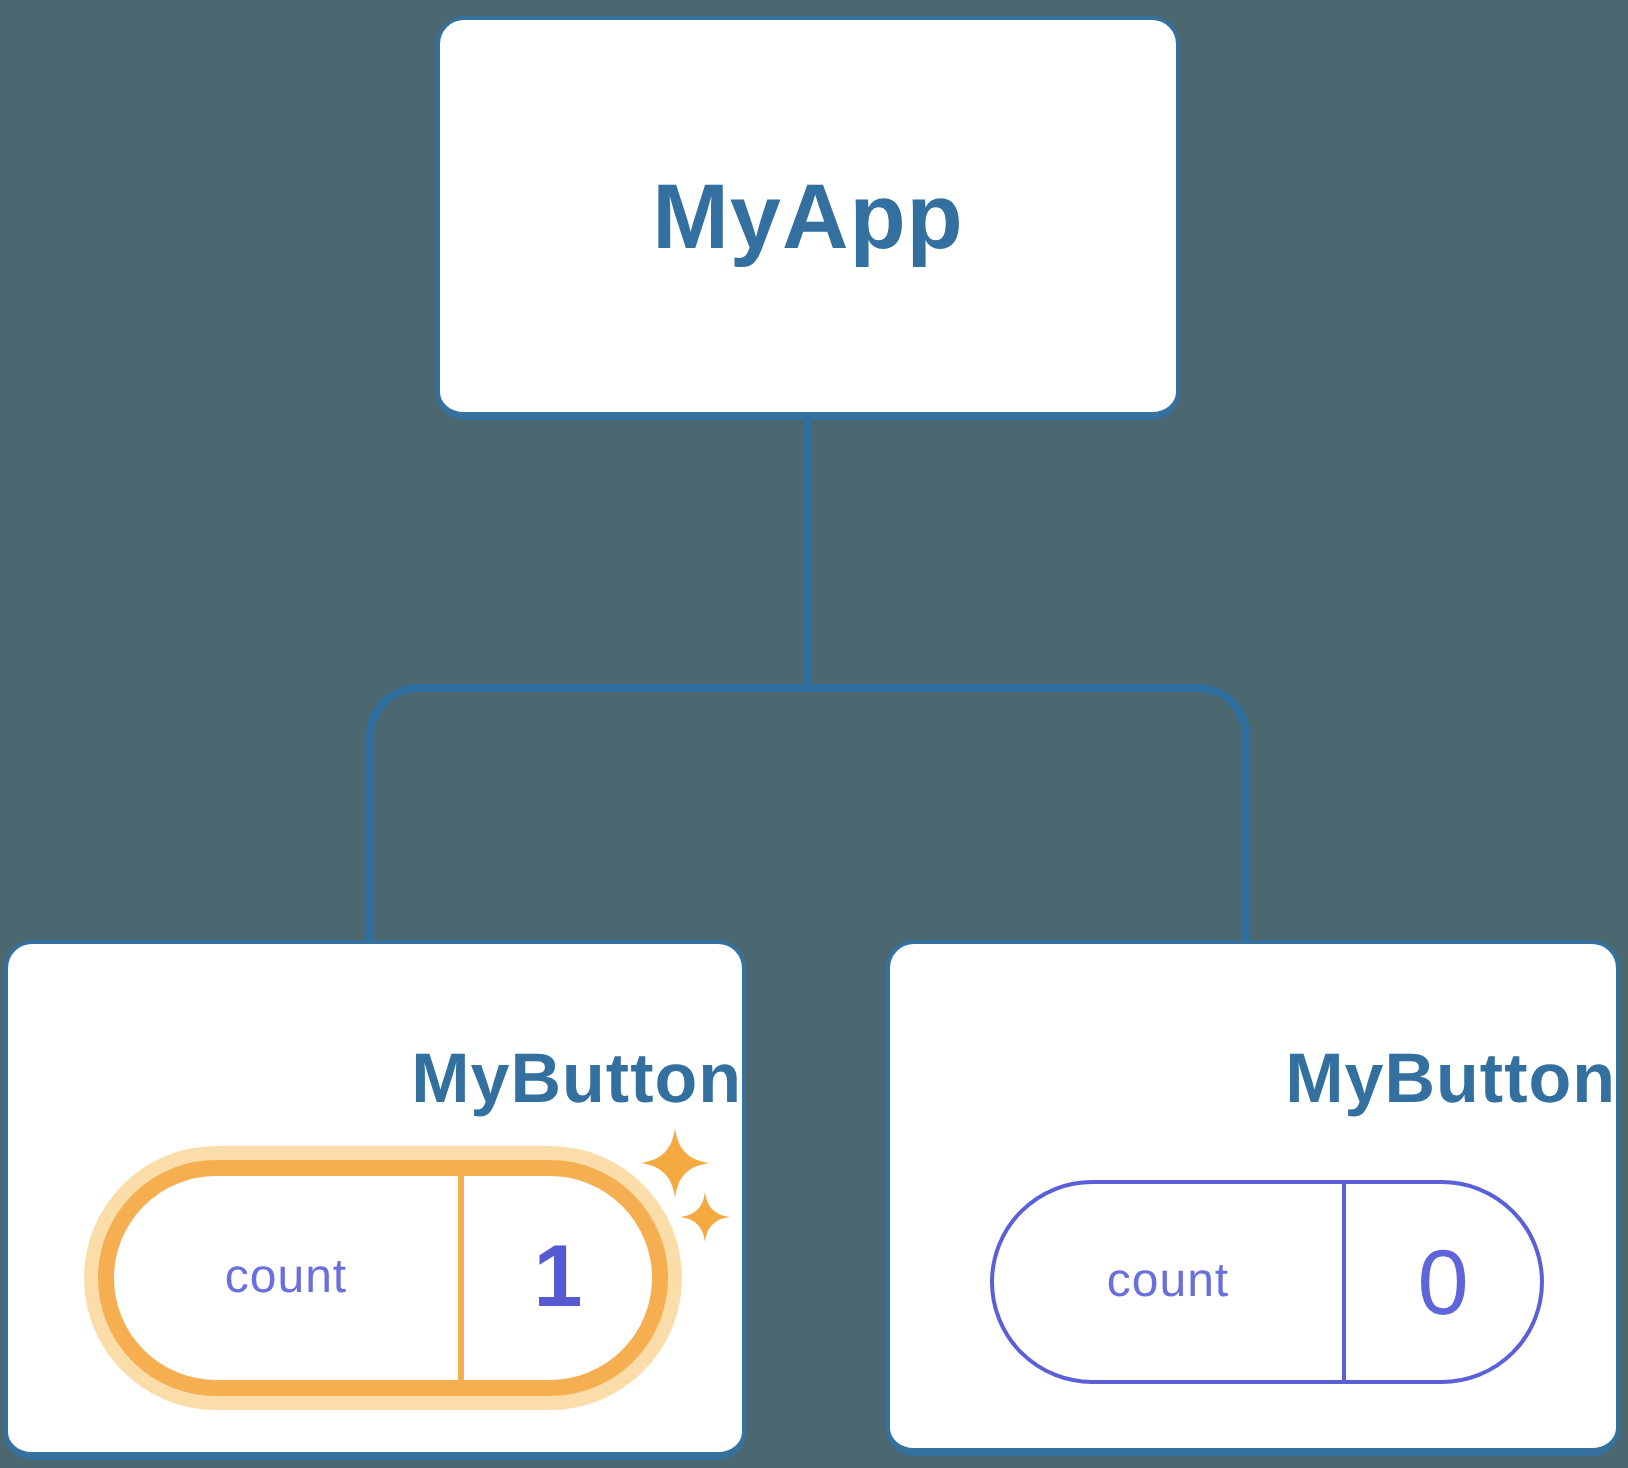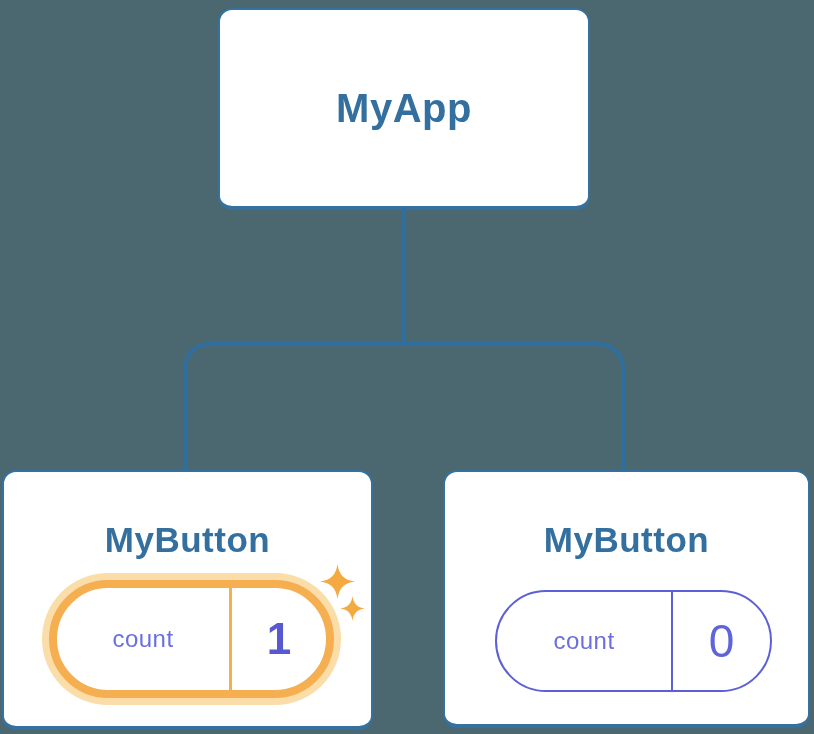--- a/index.html
+++ b/index.html
@@ -32,26 +32,26 @@
     background:#ffffff;
     border:2px solid var(--card-border);
     border-bottom-width:4px;
     border-radius:14px;
   }
   .root-card{
     left:218px;top:8px;width:372px;height:202px;
     display:flex;align-items:center;justify-content:center;
   }
   .root-card .card-label{
-    font-size:40px;font-weight:700;letter-spacing:.5px;
+    font-size:46px;font-weight:700;letter-spacing:.5px;
     color:var(--card-text);
   }
   .child-card .card-label{
     position:absolute;left:0;right:0;top:48px;
-    text-align:center;
+    text-align:right;
     font-size:35px;font-weight:700;letter-spacing:.5px;
     color:var(--card-text);
   }
   .child-card.left{left:2px;top:470px;width:371px;height:260px;}
   .child-card.right{left:443px;top:470px;width:367px;height:258px;}
   
   .stem{
     position:absolute;
     left:402px;top:208px;width:4px;height:138px;
     background:var(--connector);

